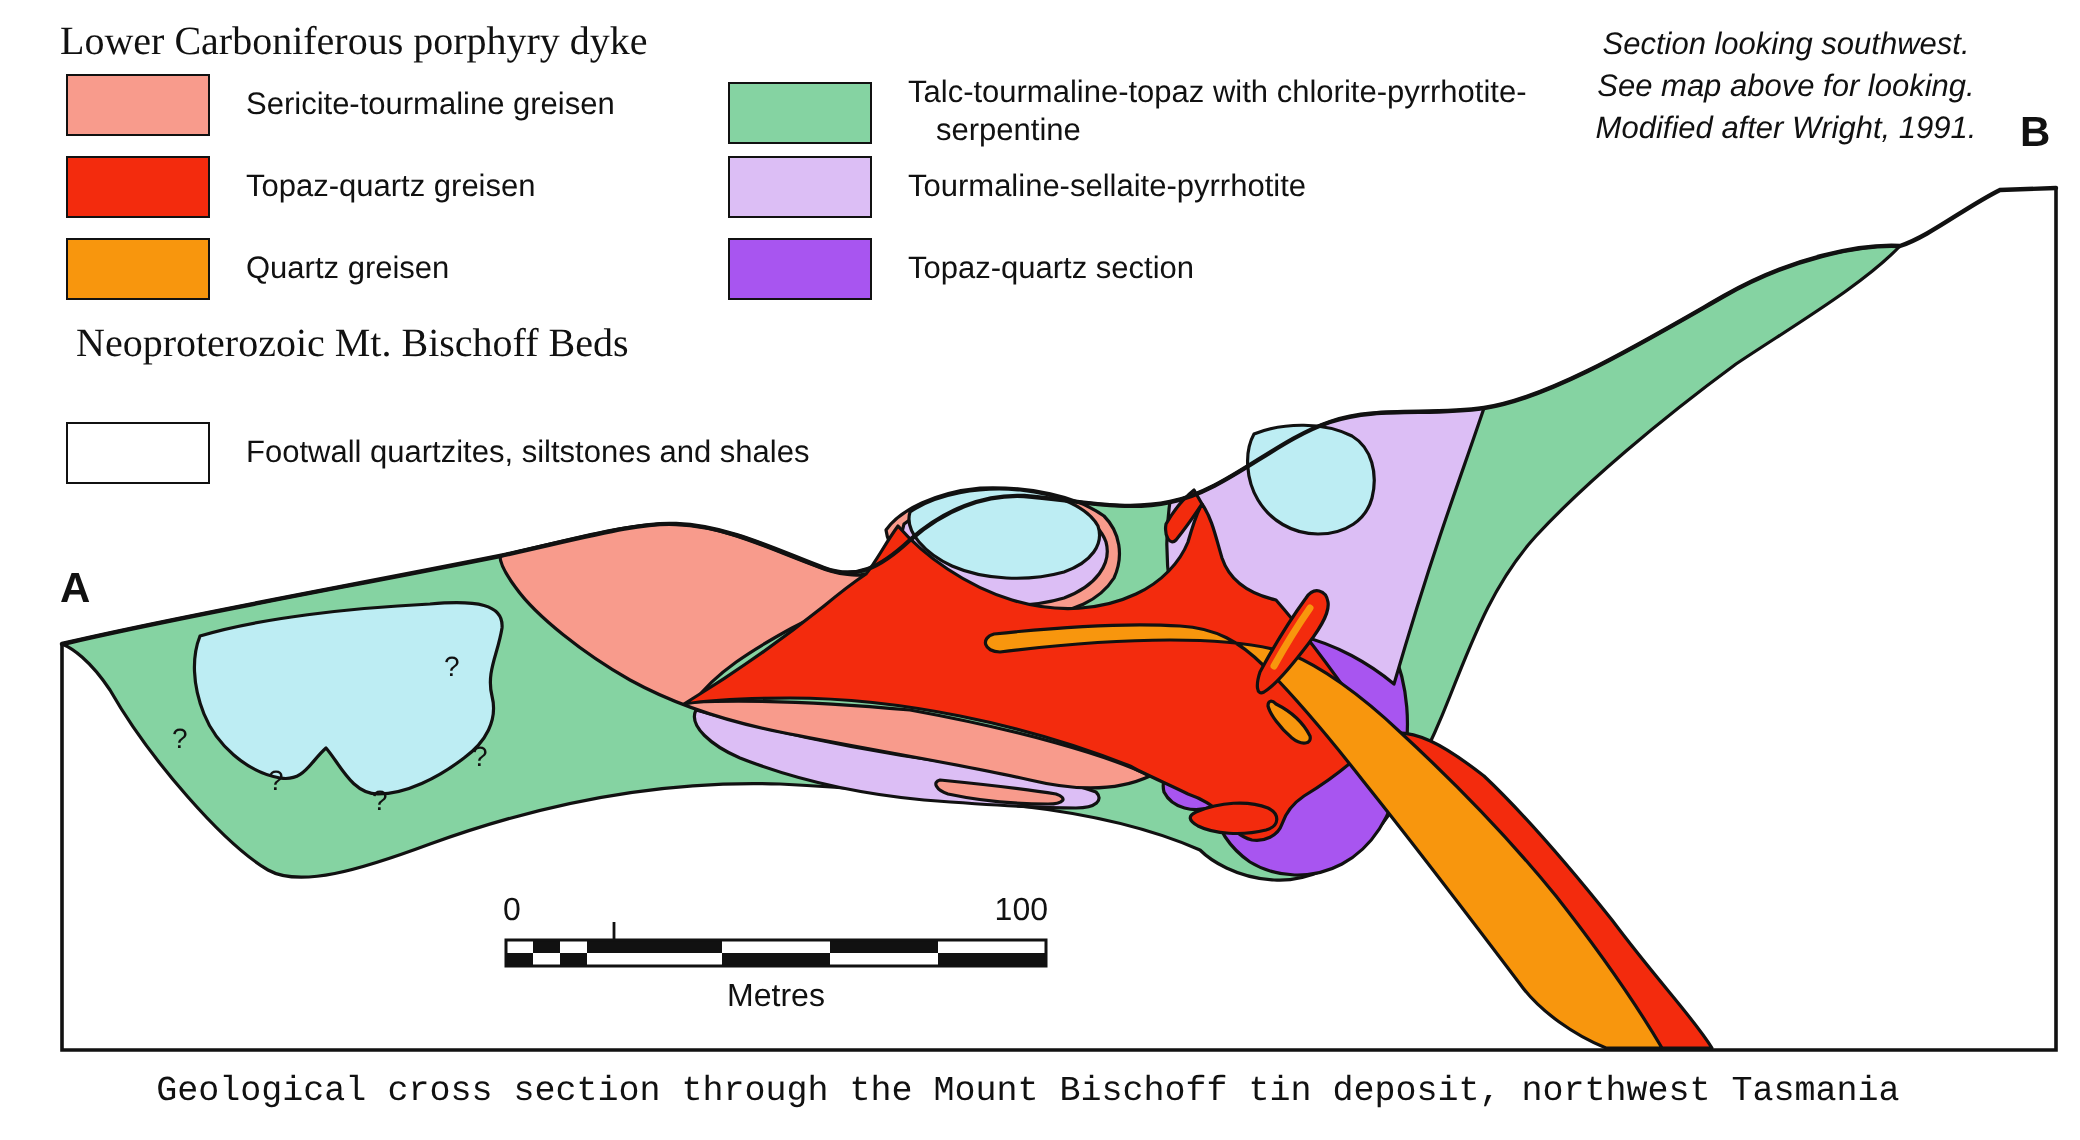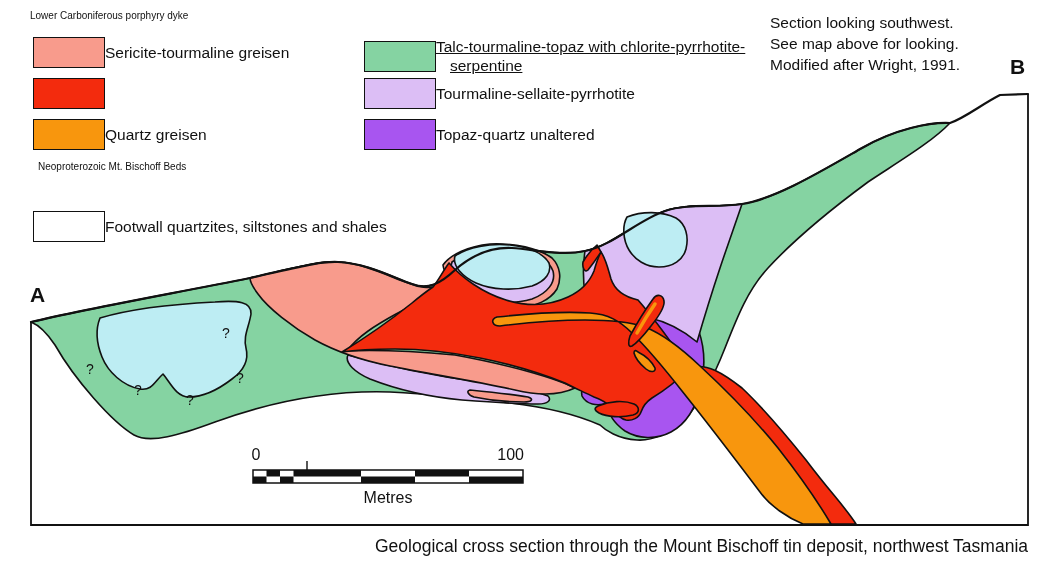--- a/index.html
+++ b/index.html
@@ -1,28 +1,28 @@
 <!DOCTYPE html>
 <html><head>
 <meta charset="utf-8">
 <style>
   html,body{margin:0;padding:0;background:#ffffff;}
   body{width:1040px;height:570px;position:relative;overflow:hidden;
        font-family:"Liberation Sans","DejaVu Sans",sans-serif;color:#111;}
   #stage{position:absolute;inset:0;}
   svg{position:absolute;left:0;top:0;}
-  .lg-h{position:absolute;font-size:10px;white-space:nowrap;}
+  .lg-h{position:absolute;font-size:20px;white-space:nowrap;font-family:Liberation Serif, serif;}
   .lg-row{position:absolute;display:flex;align-items:center;}
   .sw{width:72px;height:31px;border:1.8px solid #111;box-sizing:border-box;flex:0 0 auto;}
-  .lg-lab{margin-left:0;font-size:15.5px;line-height:19px;}
-  .lg-lab.wrap{width:300px;white-space:normal;padding-left:14px;text-indent:-14px;text-decoration:underline;}
+  .lg-lab{margin-left:18px;font-size:15.5px;line-height:19px;}
+  .lg-lab.wrap{width:300px;white-space:normal;padding-left:14px;text-indent:-14px;}
   .lg-lab.nowrap{white-space:nowrap;}
-  .notes{position:absolute;left:770px;top:12px;width:246px;text-align:left;
-         font-size:15.5px;line-height:21px;}
-  .caption{position:absolute;left:0;top:536px;width:1028px;text-align:right;font-size:17.5px;}
+  .notes{position:absolute;left:770px;top:12px;width:246px;text-align:center;
+         font-size:15.5px;line-height:21px;font-style:italic;}
+  .caption{position:absolute;left:0;top:536px;width:1028px;text-align:center;font-size:17.5px;font-family:Liberation Mono, monospace;}
   .endlab{position:absolute;font-size:21px;font-weight:bold;}
   #lab-a{left:30px;top:283px;}
   #lab-b{left:1010px;top:55px;}
 </style>
 </head>
 <body>
 
 <div id="stage">
 
 <svg width="1040" height="570" viewBox="0 0 1040 570">
@@ -131,20 +131,21 @@
 </svg>
 
 <div class="lg-h" style="left:30px;top:10px">Lower Carboniferous porphyry dyke</div>
 
 <div class="lg-row" style="left:33px;top:37px">
   <div class="sw" style="background: rgb(248, 155, 140);"></div>
   <div class="lg-lab nowrap">Sericite-tourmaline greisen</div>
 </div>
 <div class="lg-row" style="left:33px;top:78px">
   <div class="sw" style="background: rgb(243, 43, 13);"></div>
+  <div class="lg-lab nowrap">Topaz-quartz greisen</div>
 </div>
 <div class="lg-row" style="left:33px;top:119px">
   <div class="sw" style="background: rgb(248, 150, 13);"></div>
   <div class="lg-lab nowrap">Quartz greisen</div>
 </div>
 
 <div class="lg-h" style="left:38px;top:161px">Neoproterozoic Mt. Bischoff Beds</div>
 
 <div class="lg-row" style="left:33px;top:211px">
   <div class="sw" style="background: rgb(255, 255, 255);"></div>
@@ -155,21 +156,21 @@
 <div class="lg-row" style="left:364px;top:37px">
   <div class="sw" style="background: rgb(133, 211, 162);"></div>
   <div class="lg-lab wrap">Talc-tourmaline-topaz with chlorite-pyrrhotite-serpentine</div>
 </div>
 <div class="lg-row" style="left:364px;top:78px">
   <div class="sw" style="background: rgb(220, 190, 245);"></div>
   <div class="lg-lab nowrap">Tourmaline-sellaite-pyrrhotite</div>
 </div>
 <div class="lg-row" style="left:364px;top:119px">
   <div class="sw" style="background: rgb(168, 85, 240);"></div>
-  <div class="lg-lab nowrap">Topaz-quartz unaltered</div>
+  <div class="lg-lab nowrap">Topaz-quartz section</div>
 </div>
 
 <div class="notes">
   <div>Section looking southwest.</div>
   <div>See map above for looking.</div>
   <div>Modified after Wright, 1991.</div>
 </div>
 
 <div id="lab-a" class="endlab">A</div>
 <div id="lab-b" class="endlab">B</div>

